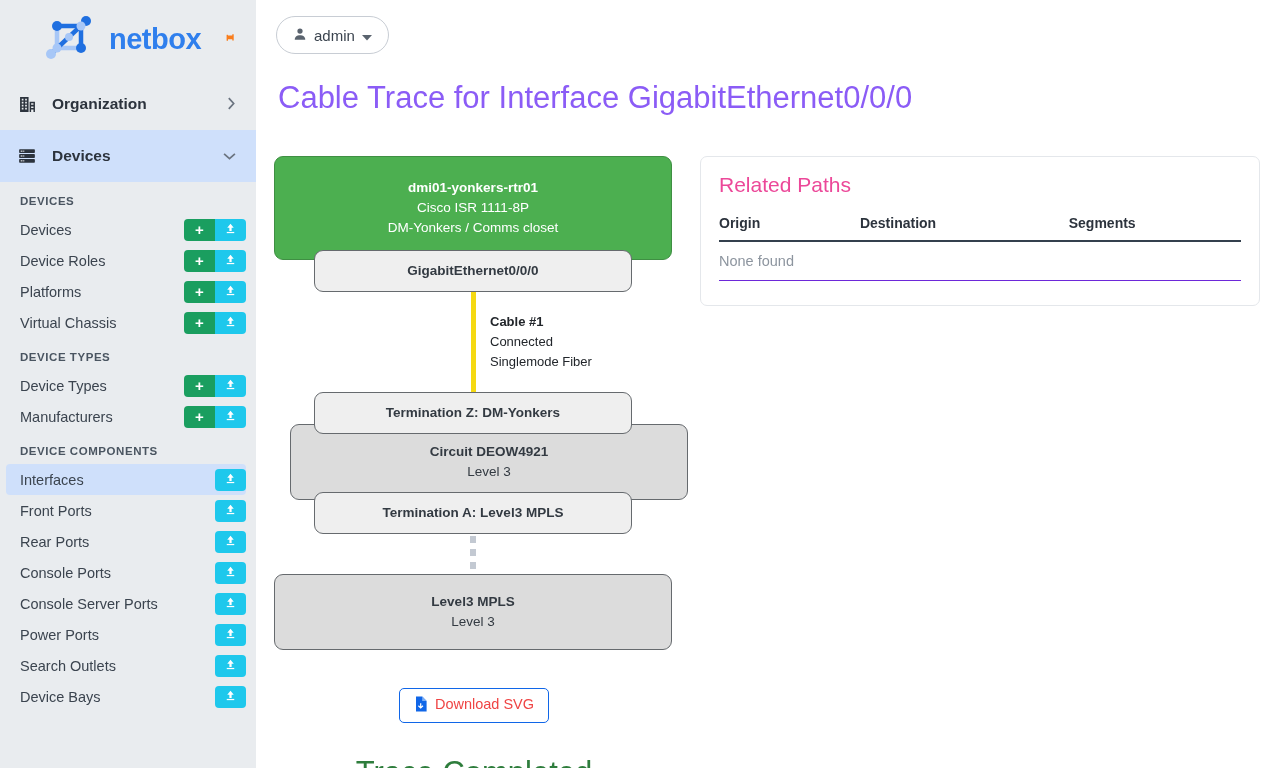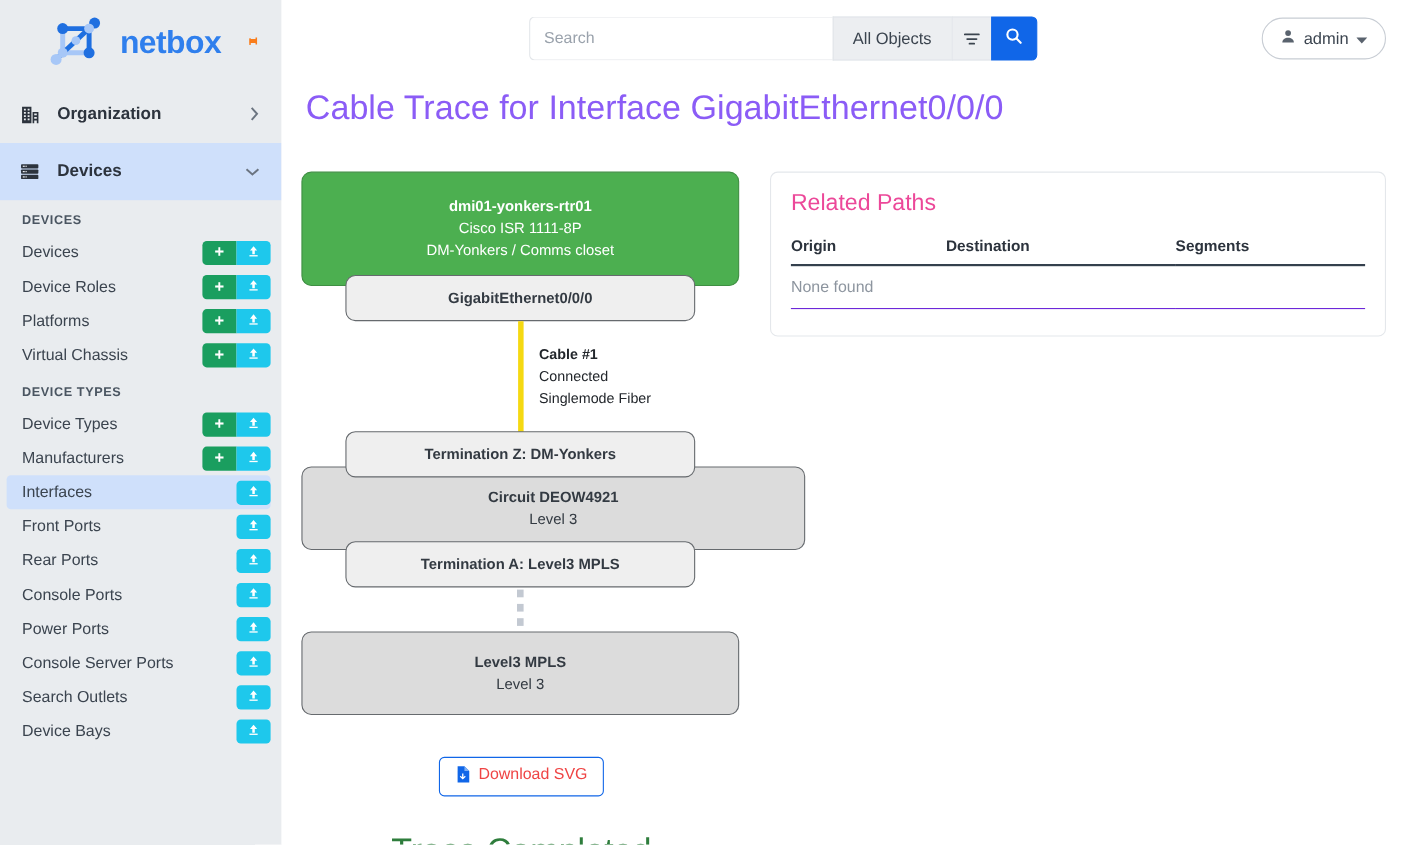--- a/index.html
+++ b/index.html
@@ -320,20 +320,21 @@
           <span class="btn-grp">
             <button class="mini-btn mini-add">+</button>
             <button class="mini-btn mini-imp">
               <span><svg width="13" height="13" viewBox="0 0 16 16" fill="#ffffff" aria-hidden="true">
                   <path d="M8 2.2 12 7H9.4v4.2H6.6V7H4z"></path>
                   <rect x="3.4" y="12.2" width="9.2" height="1.5"></rect>
                 </svg></span>
             </button>
           </span>
         </div>
+        <div class="sub-head">DEVICE COMPONENTS</div>
         <div class="nav-item active">
           <span class="name">Interfaces</span>
           <span class="btn-grp">
             <button class="mini-btn mini-imp solo">
               <span><svg width="13" height="13" viewBox="0 0 16 16" fill="#ffffff" aria-hidden="true">
                   <path d="M8 2.2 12 7H9.4v4.2H6.6V7H4z"></path>
                   <rect x="3.4" y="12.2" width="9.2" height="1.5"></rect>
                 </svg></span>
             </button>
           </span>
@@ -365,32 +366,32 @@
           <span class="btn-grp">
             <button class="mini-btn mini-imp solo">
               <span><svg width="13" height="13" viewBox="0 0 16 16" fill="#ffffff" aria-hidden="true">
                   <path d="M8 2.2 12 7H9.4v4.2H6.6V7H4z"></path>
                   <rect x="3.4" y="12.2" width="9.2" height="1.5"></rect>
                 </svg></span>
             </button>
           </span>
         </div>
         <div class="nav-item">
+          <span class="name">Console Server Ports</span>
+          <span class="btn-grp">
+            <button class="mini-btn mini-imp solo">
+              <span><svg width="13" height="13" viewBox="0 0 16 16" fill="#ffffff" aria-hidden="true">
+                  <path d="M8 2.2 12 7H9.4v4.2H6.6V7H4z"></path>
+                  <rect x="3.4" y="12.2" width="9.2" height="1.5"></rect>
+                </svg></span>
+            </button>
+          </span>
+        </div>
+        <div class="nav-item">
           <span class="name">Power Ports</span>
-          <span class="btn-grp">
-            <button class="mini-btn mini-imp solo">
-              <span><svg width="13" height="13" viewBox="0 0 16 16" fill="#ffffff" aria-hidden="true">
-                  <path d="M8 2.2 12 7H9.4v4.2H6.6V7H4z"></path>
-                  <rect x="3.4" y="12.2" width="9.2" height="1.5"></rect>
-                </svg></span>
-            </button>
-          </span>
-        </div>
-        <div class="nav-item">
-          <span class="name">Console Server Ports</span>
           <span class="btn-grp">
             <button class="mini-btn mini-imp solo">
               <span><svg width="13" height="13" viewBox="0 0 16 16" fill="#ffffff" aria-hidden="true">
                   <path d="M8 2.2 12 7H9.4v4.2H6.6V7H4z"></path>
                   <rect x="3.4" y="12.2" width="9.2" height="1.5"></rect>
                 </svg></span>
             </button>
           </span>
         </div>
         <div class="nav-item">
@@ -414,39 +415,20 @@
                 </svg></span>
             </button>
           </span>
         </div>
       </div>
   </aside>
 
   <section class="main">
 
     <div class="topbar">
-      <div class="search-wrap">
-        <input class="search-input" type="text" placeholder="Search" style="">
-        <div class="obj-select">
-          <span>All Objects</span>
-        </div>
-        <div class="filter-btn">
-          <svg width="17" height="17" viewBox="0 0 16 16" fill="none" stroke="#3b444f" stroke-width="1.5" stroke-linecap="round" aria-hidden="true">
-            <path d="M2 4h12M4 8h8M6 12h4"></path>
-          </svg>
-        </div>
-        <div class="search-btn">
-          <span>
-            <svg width="17" height="17" viewBox="0 0 16 16" fill="none" stroke="#fff" stroke-width="1.8" aria-hidden="true">
-              <circle cx="7" cy="7" r="4.4"></circle>
-                <path d="M10.4 10.4 L14 14" stroke-linecap="round"></path>
-            </svg>
-          </span>
-        </div>
-      </div>
       <button class="user-btn">
         <span>
           <svg width="14" height="14" viewBox="0 0 16 16" fill="#5a636e" aria-hidden="true">
             <circle cx="8" cy="4.6" r="3"></circle>
               <path d="M2 14.5c0-3.3 2.7-5 6-5s6 1.7 6 5z"></path>
           </svg>
         </span>
         <span>admin</span>
         <span>
           <svg width="10" height="7" viewBox="0 0 10 7" fill="#5a636e" aria-hidden="true">
@@ -473,21 +455,21 @@
             <div class="t1">GigabitEthernet0/0/0</div>
           </div>
 
           <div class="cable-line" style="left: 197px; top: 136px; width: 5px; height: 112px; background: rgb(245, 217, 18);"></div>
           <div class="cable-label" style="left:216px; top:156px;">
             <div class="cl-title">Cable #1</div>
             <div>Connected</div>
             <div>Singlemode Fiber</div>
           </div>
 
-          <div class="node node-circuit" style="left:0px; top:268px; width:458px; height:76px; z-index:1;">
+          <div class="node node-circuit" style="left:16px; top:268px; width:398px; height:76px; z-index:1;">
             <div class="t1">Circuit DEOW4921</div>
             <div class="t2">Level 3</div>
           </div>
 
           <div class="node node-term" style="left:40px; top:236px; width:318px; height:42px; z-index:2;">
             <div class="t1">Termination Z: DM-Yonkers</div>
           </div>
 
           <div class="node node-term" style="left:40px; top:336px; width:318px; height:42px; z-index:2;">
             <div class="t1">Termination A: Level3 MPLS</div>

